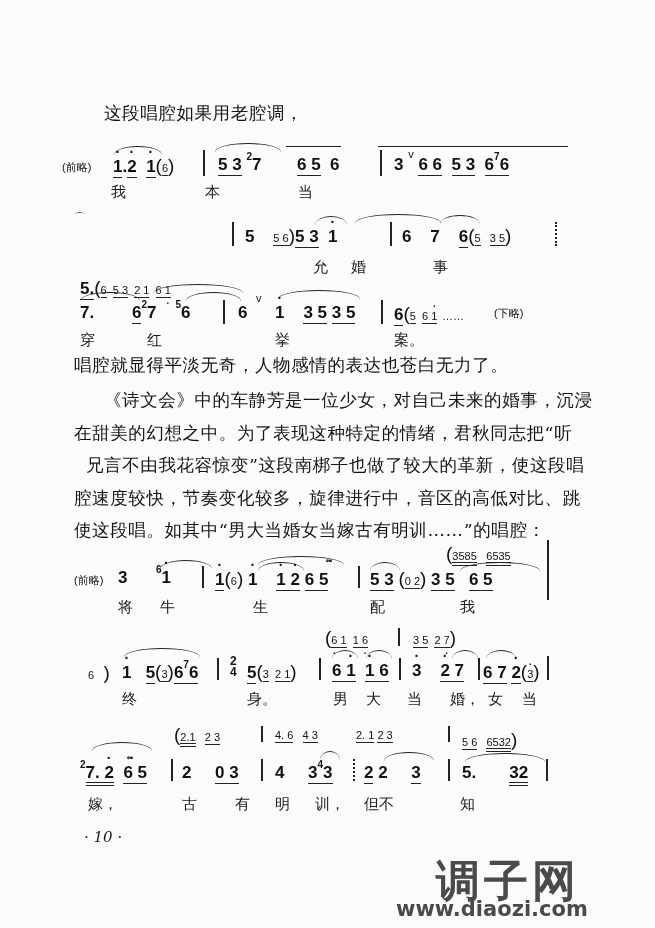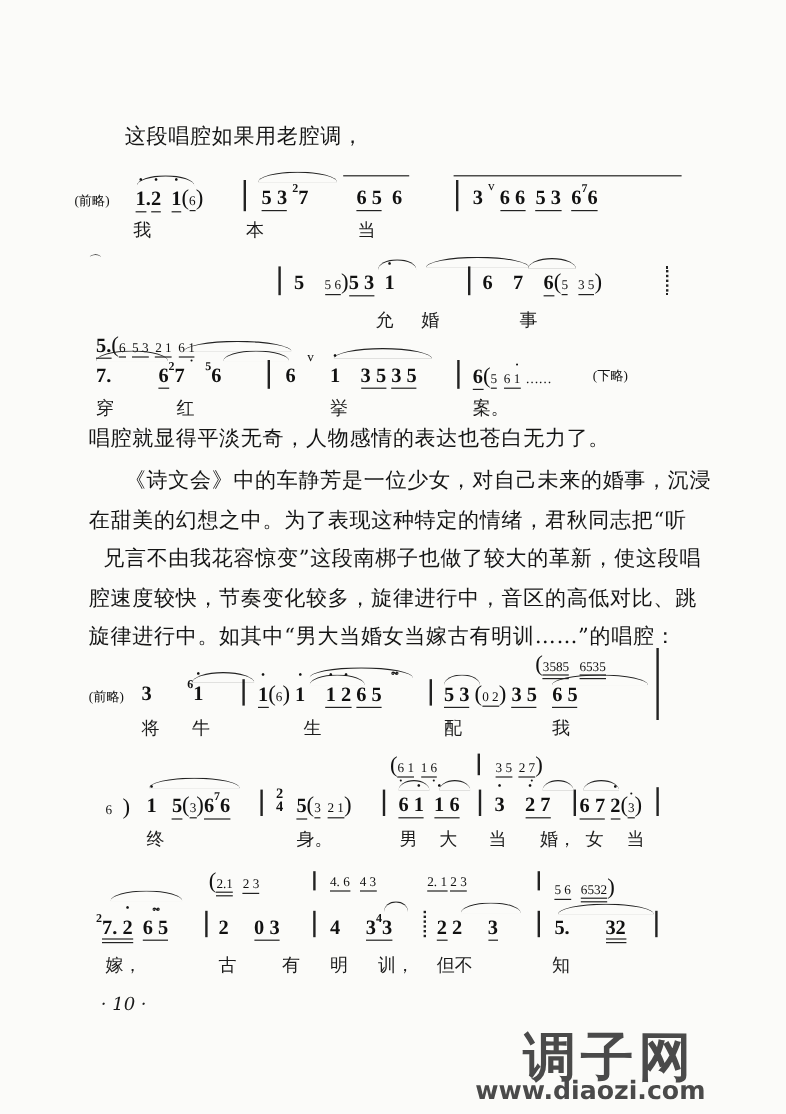--- a/index.html
+++ b/index.html
@@ -3,21 +3,21 @@
 <meta charset="utf-8">
 <style>
   html, body { margin: 0; padding: 0; }
   body {
     width: 655px; height: 928px; background: #fbfbf9; position: relative; overflow: hidden;
     font-family: "DejaVu Sans", "Liberation Sans", sans-serif; color: #1a1a1a;
   }
   .page { position: absolute; inset: 0; }
   .abs { position: absolute; white-space: nowrap; }
   .prose { font-family: "DejaVu Serif", "Liberation Serif", serif; font-size: 17.5px; letter-spacing: 0.6px; color: #151515; }
-  .note { font-family: Liberation Serif, serif; font-weight: bold; font-size: 17px; color: #111; }
+  .note { font-family: Liberation Sans, sans-serif; font-weight: bold; font-size: 17px; color: #111; }
   .lyric { font-family: "DejaVu Serif", "Liberation Serif", serif; font-size: 15px; color: #1b1b1b; }
   .small { font-size: 11px; font-weight: normal; }
   .bar { position: absolute; width: 2px; background: #222; }
   .ul1 { border-bottom: 1.6px solid #222; padding-bottom: 1px; }
   .ul2 { border-bottom: 4px double #222; padding-bottom: 0; }
   .slur { position: absolute; border-top: 1.6px solid #222; border-radius: 50% 50% 0 0 / 100% 100% 0 0; height: 8px; }
   .dot-above { position: relative; }
   .dot-above::before { content: "·"; position: absolute; top: -13px; left: 50%; transform: translateX(-50%); font-size: 14px; }
   .dot-below { position: relative; }
   .dot-below::after { content: "·"; position: absolute; bottom: -14px; left: 50%; transform: translateX(-50%); font-size: 14px; }
@@ -104,21 +104,21 @@
     <div class="abs lyric" style="left:275px; top:331px;">挙</div>
     <div class="abs lyric" style="left:394px; top:331px;">案。</div>
   </div>
 
   <div>
     <div class="abs prose" style="left:74px; top:353px;">唱腔就显得平淡无奇，人物感情的表达也苍白无力了。</div>
     <div class="abs prose" style="left:104px; top:388px;">《诗文会》中的车静芳是一位少女，对自己未来的婚事，沉浸</div>
     <div class="abs prose" style="left:74px; top:421px;">在甜美的幻想之中。为了表现这种特定的情绪，君秋同志把“听</div>
     <div class="abs prose" style="left:86px; top:453px;">兄言不由我花容惊变”这段南梆子也做了较大的革新，使这段唱</div>
     <div class="abs prose" style="left:74px; top:486px;">腔速度较快，节奏变化较多，旋律进行中，音区的高低对比、跳</div>
-    <div class="abs prose" style="left:74px; top:518px;">旋律进行中。如其中“男大当婚女当嫁古有明训……”的唱腔：</div>
+    <div class="abs prose" style="left:74px; top:518px;">使这段唱。如其中“男大当婚女当嫁古有明训……”的唱腔：</div>
   </div>
 
   <div>
     <div class="abs note" style="left:446px; top:543px;">
       <span class="paren">(</span><span class="small ul2">3585</span>&nbsp;&nbsp;<span class="small ul2">6535</span>
     </div>
     <div class="bar" style="left:547px; top:540px; height:60px;"></div>
     <div class="abs note small" style="left:74px; top:573px;">(前略)</div>
     <div class="abs note" style="left:118px; top:568px;">3</div>
     <div class="slur" style="left:160px; top:560px; width:52px;"></div>

